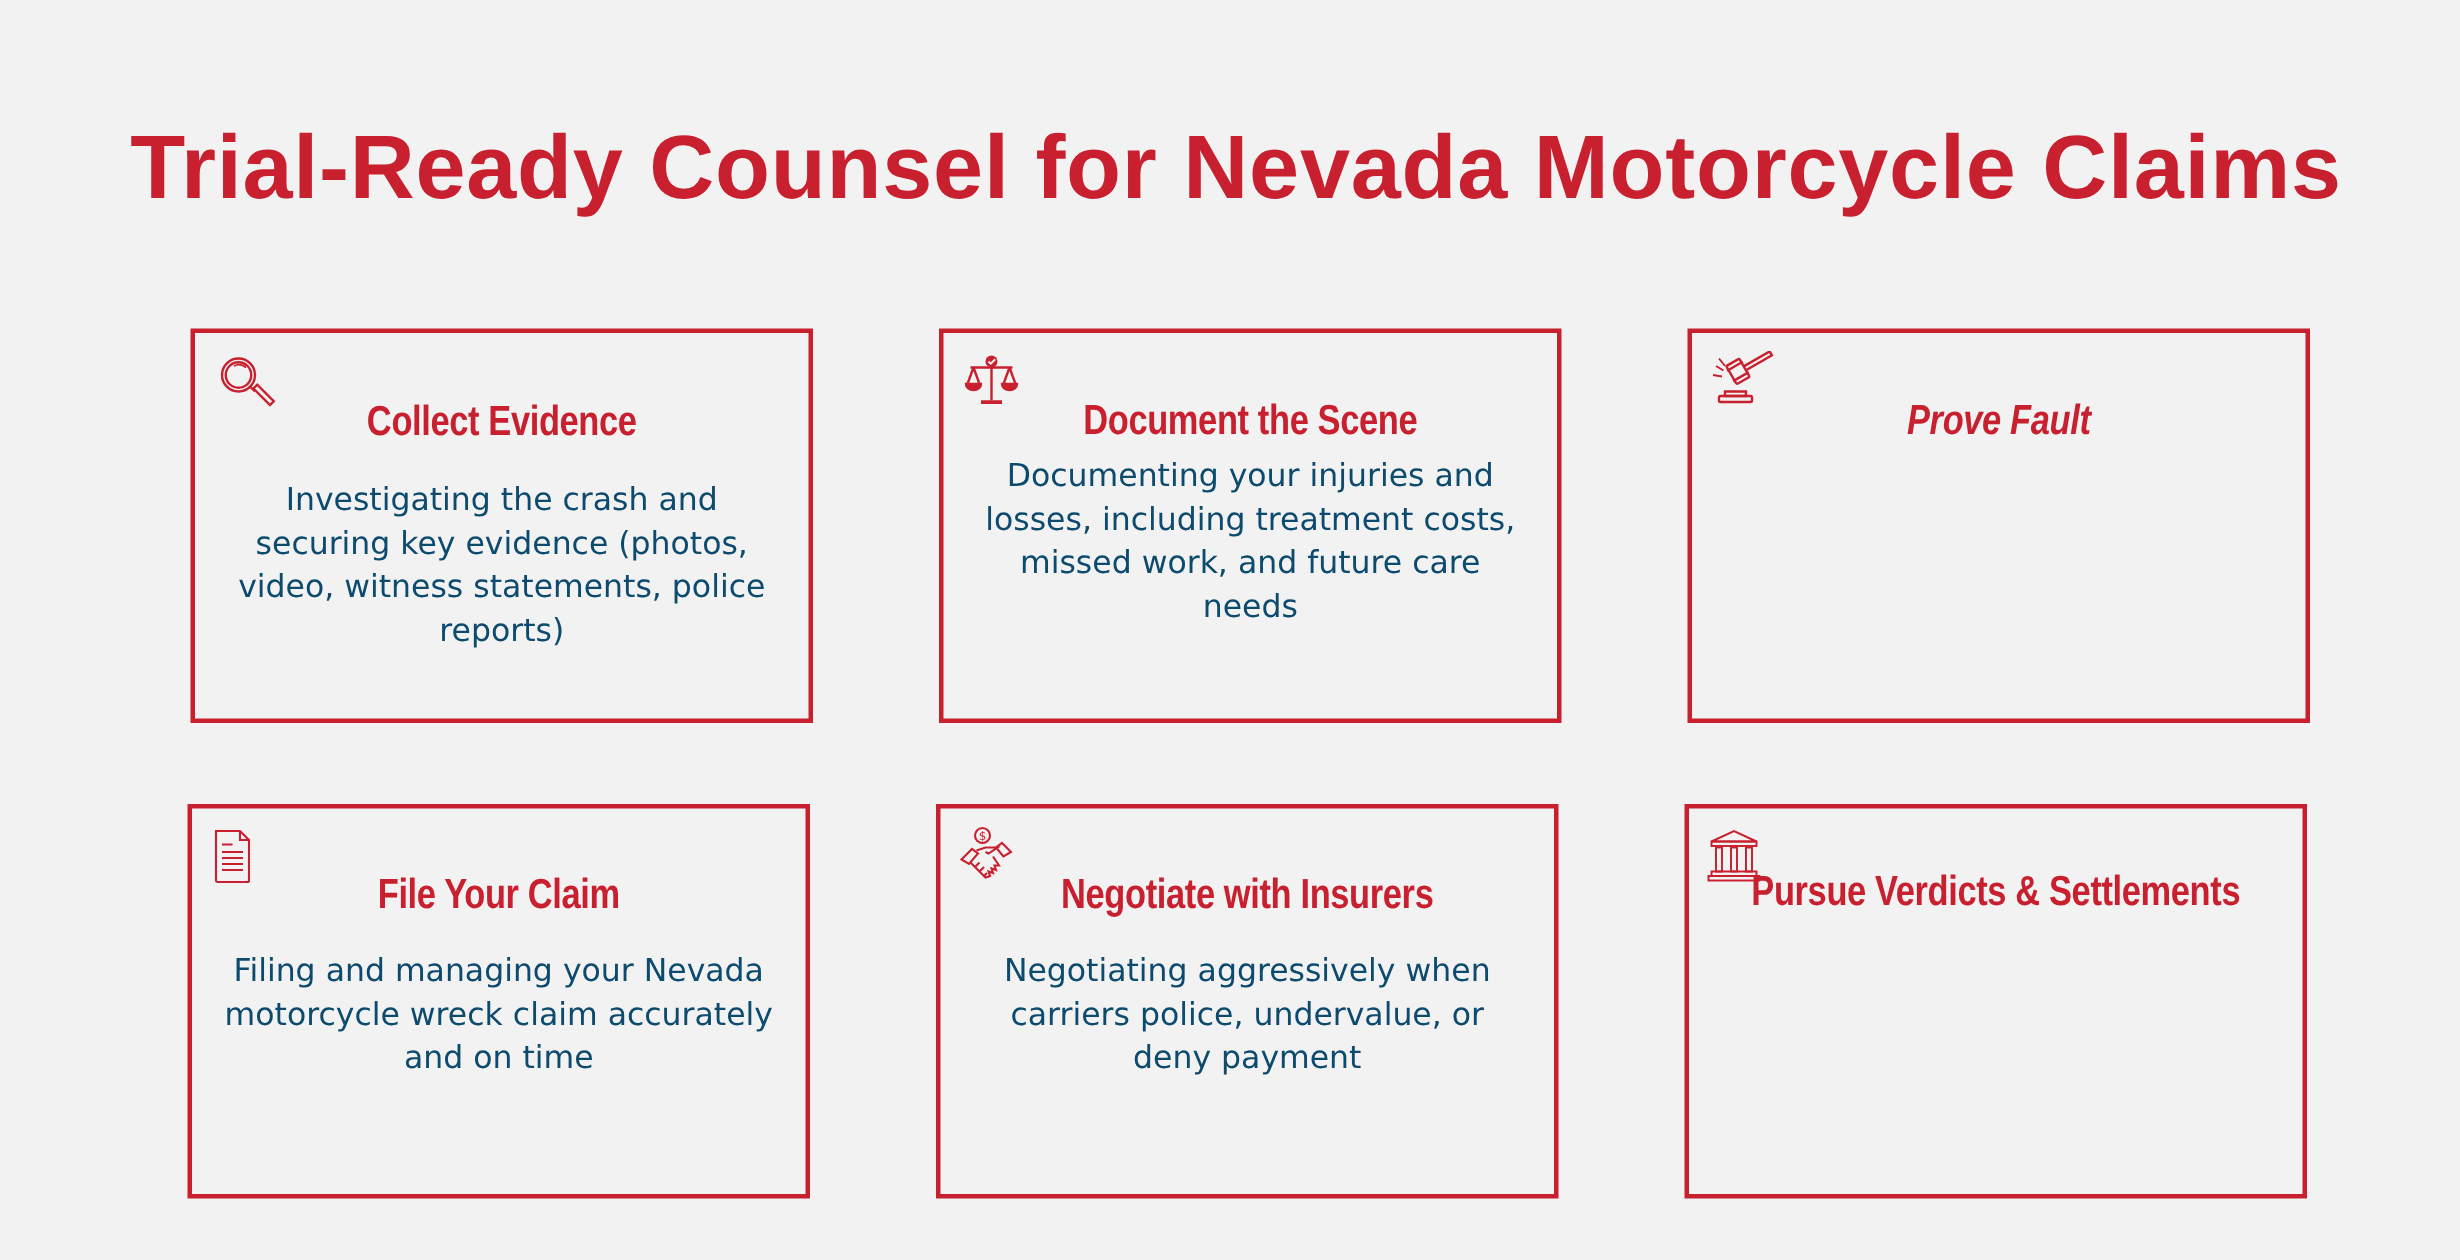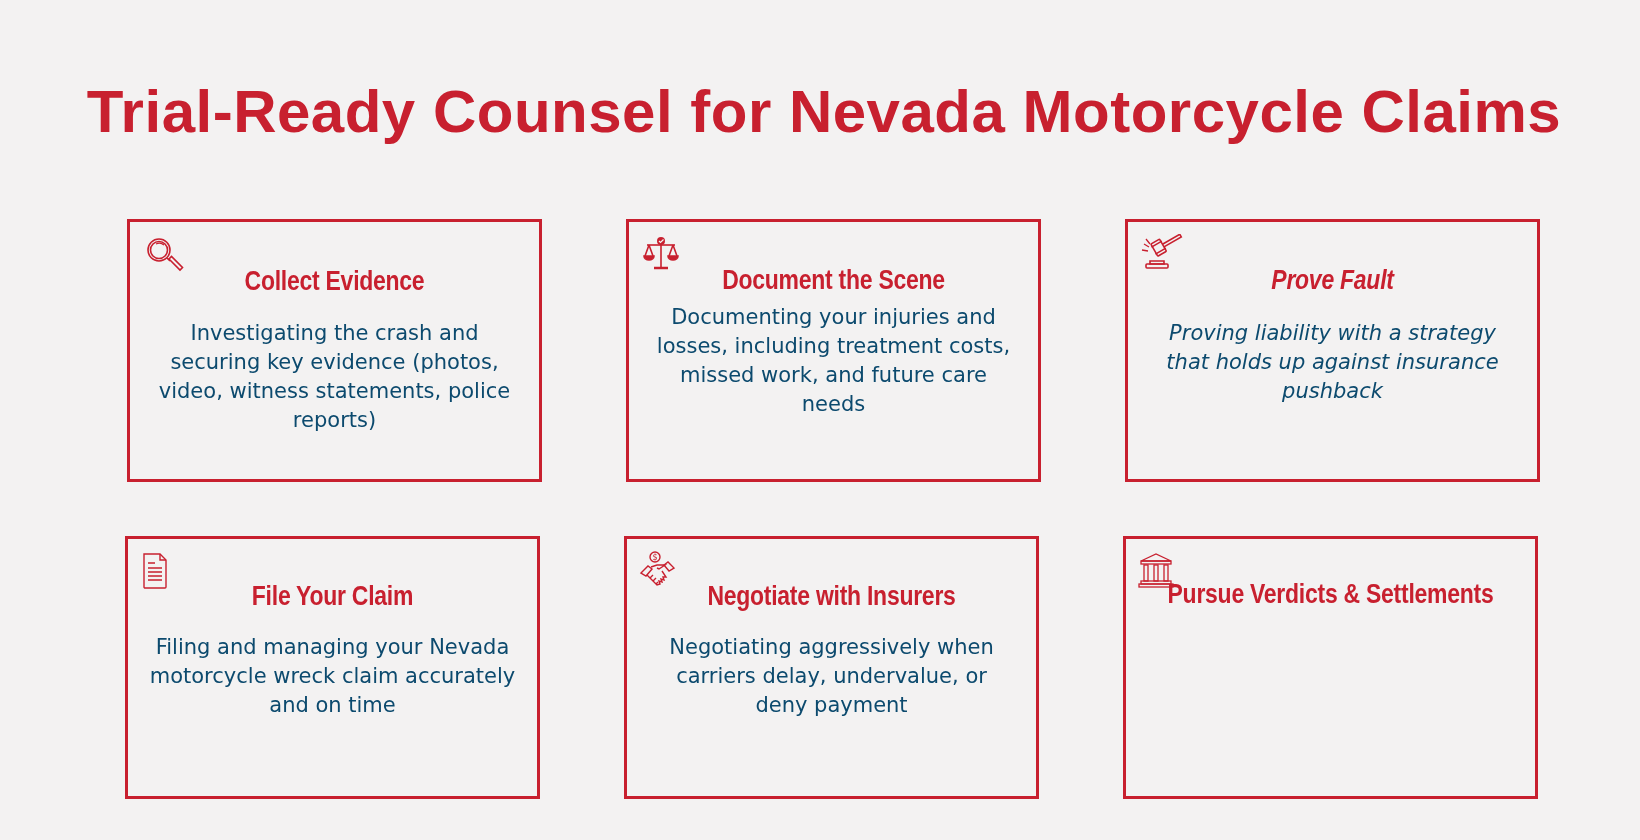--- a/index.html
+++ b/index.html
@@ -119,21 +119,20 @@
         <rect x="14" y="6" width="10" height="14" rx="1"></rect>
         <path d="M13 9 h12 M13 17 h12"></path>
         <path d="M24 12 h20 v3 h-20"></path>
       </g>
       <path d="M4 10 l5 3 M2 16 l6 1 M6 5 l4 5" stroke-width="1.3"></path>
       <rect x="6" y="30" width="22" height="4" rx="1"></rect>
       <path d="M10 27 h14 v3 h-14 z"></path>
     </svg>
   </div>
   <div class="card-title" style="top:41px;">Prove Fault</div>
-  <div class="card-desc" style="top:97px;">Proving liability with a strategy that holds up against insurance pushback</div>
 </div>
 
 <div class="card" style="left:125px; top:536px;">
   <div class="card-icon">
     <svg viewBox="0 0 48 40" fill="none" stroke="#c8202f" stroke-width="1.4">
       <path d="M4 3 h16 l6 6 v27 a1 1 0 0 1 -1 1 h-20 a1 1 0 0 1 -1 -1 z"></path>
       <path d="M20 3 v6 h6"></path>
       <path d="M8 12 h7 M8 17 h14 M8 21 h14 M8 25 h14 M8 29 h14"></path>
     </svg>
   </div>
@@ -147,21 +146,21 @@
       <circle cx="16" cy="6" r="5"></circle>
       <text x="16" y="9" font-size="8" text-anchor="middle" fill="#c8202f" stroke="none" font-family="DejaVu Sans, sans-serif">$</text>
       <path d="M2 22 l7 -7 l4 3 l-6 7 z"></path>
       <path d="M30 20 l-5 -6 l4 -3 l6 6 z"></path>
       <path d="M12 16 l6 -2 l8 0 l-6 4 l-2 -1"></path>
       <path d="M8 24 l10 10 l3 -1 l-1 -3 l3 1 l-1 -3 l3 1 l-1 -3 l3 0 l-4 -6"></path>
       <path d="M11 27 l3 -3 M14 30 l3 -3 M17 33 l2 -2"></path>
     </svg>
   </div>
   <div class="card-title" style="top:40px;">Negotiate with Insurers</div>
-  <div class="card-desc" style="top:94px;">Negotiating aggressively when carriers delay, undervalue, or deny payment</div>
+  <div class="card-desc" style="top:94px;">Negotiating aggressively when carriers police, undervalue, or deny payment</div>
 </div>
 
 <div class="card" style="left:1123px; top:536px;">
   <div class="card-icon">
     <svg viewBox="0 0 48 40" fill="none" stroke="#c8202f" stroke-width="1.3">
       <path d="M3 10 l15 -7 l15 7 z"></path>
       <rect x="3" y="10" width="30" height="3"></rect>
       <rect x="6" y="14" width="4" height="16"></rect>
       <rect x="16" y="14" width="4" height="16"></rect>
       <rect x="26" y="14" width="4" height="16"></rect>

